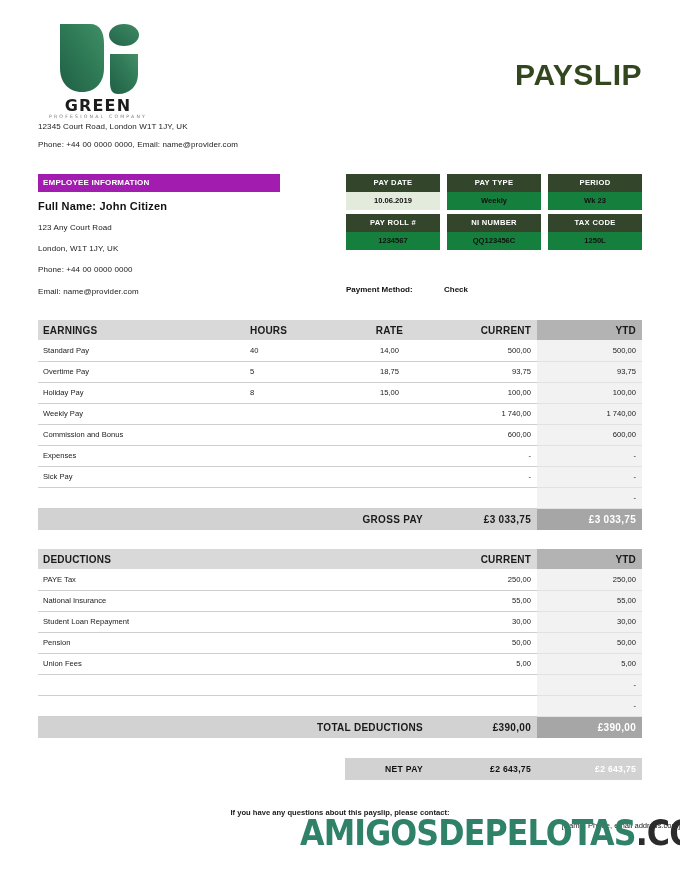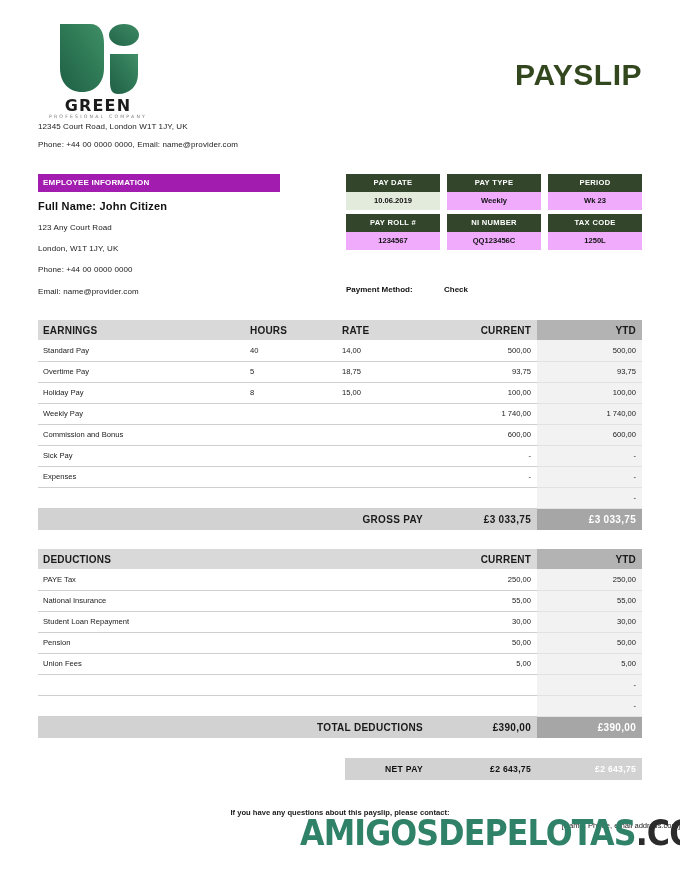--- a/index.html
+++ b/index.html
@@ -136,21 +136,21 @@
     box-sizing: border-box;
   }
   .pg-cell:last-child { margin-right: 0; width: 94px; }
   .pg-head {
     background: #33462b;
     color: #ffffff;
     font-weight: bold;
     letter-spacing: 0.3px;
   }
   .pg-val {
-    background: #f0abfc;
+    background: #15803d;
     color: #111111;
     font-weight: bold;
     font-size: 7.6px;
   }
   .pg-val.tint { background: #e3ebdd; }
   .pg-spacer { height: 4px; }
 
   .pay-method {
     position: absolute;
     left: 346px; top: 285px;
@@ -178,21 +178,21 @@
     padding: 0;
     font-size: 7.6px;
     font-weight: normal;
     color: #1a1a1a;
     height: 21px;
     vertical-align: middle;
     box-sizing: border-box;
   }
   .c-label { width: 212px; padding-left: 5px !important; text-align: left; }
   .c-hours { width: 92px; text-align: left; }
-  .c-rate  { width: 95px; text-align: left; }
+  .c-rate  { width: 95px; text-align: center; }
   .c-curr  { width: 100px; text-align: right; padding-right: 6px !important; }
   .c-ytd   { width: 105px; text-align: right; padding-right: 6px !important; }
 
   .hdr td {
     background: #d9d9d9;
     font-weight: bold;
     font-size: 10px;
     letter-spacing: 0.2px;
     height: 20px;
   }
@@ -382,28 +382,28 @@
         <td class="c-ytd">1 740,00</td>
       </tr>
       <tr class="body-row">
         <td class="c-label">Commission and Bonus</td>
         <td class="c-hours"></td>
         <td class="c-rate"></td>
         <td class="c-curr">600,00</td>
         <td class="c-ytd">600,00</td>
       </tr>
       <tr class="body-row">
-        <td class="c-label">Sick Pay</td>
+        <td class="c-label">Expenses</td>
         <td class="c-hours"></td>
         <td class="c-rate"></td>
         <td class="c-curr">-</td>
         <td class="c-ytd">-</td>
       </tr>
       <tr class="body-row">
-        <td class="c-label">Expenses</td>
+        <td class="c-label">Sick Pay</td>
         <td class="c-hours"></td>
         <td class="c-rate"></td>
         <td class="c-curr">-</td>
         <td class="c-ytd">-</td>
       </tr>
       <tr class="body-row">
         <td class="c-label"></td>
         <td class="c-hours"></td>
         <td class="c-rate"></td>
         <td class="c-curr"></td>

